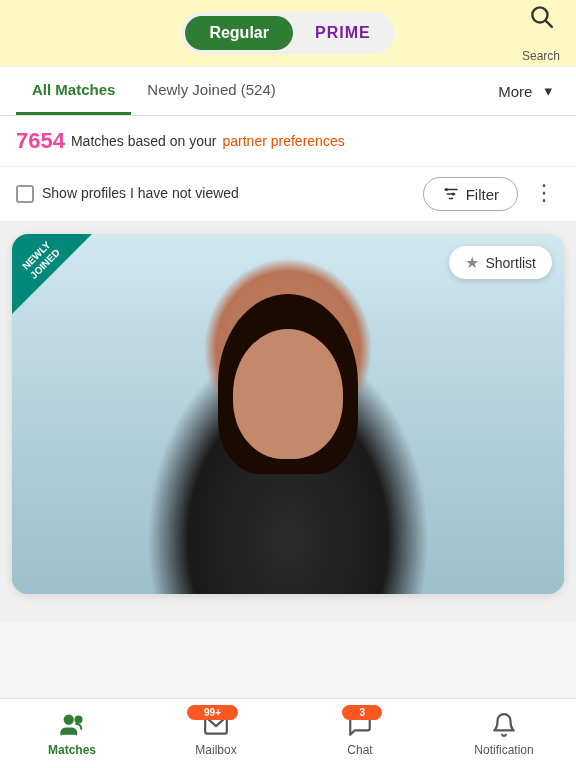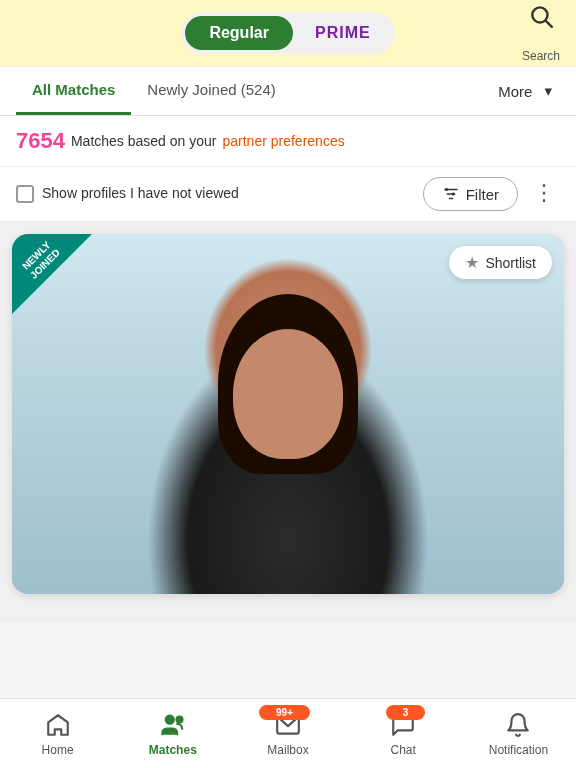--- a/index.html
+++ b/index.html
@@ -428,28 +428,20 @@
       <button class="shortlist-btn">
         <span class="star-icon">★</span>
         <span>Shortlist</span>
       </button>
     </div>
   </div>
 </div>
 
 <nav class="bottom-nav">
 
-  <div class="nav-item">
-    <div class="nav-icon">
-      <svg viewBox="0 0 24 24" fill="none" stroke="#555" stroke-width="2" stroke-linecap="round" stroke-linejoin="round">
-        <path d="M3 9.5L12 3l9 6.5V21H15v-5h-6v5H3V9.5z"></path>
-      </svg>
-    </div>
-    <span class="nav-label">Home</span>
-  </div>
 
   <div class="nav-item">
     <div class="nav-icon nav-active-icon">
       <svg viewBox="0 0 24 24" fill="#2e7d32" stroke="#2e7d32" stroke-width="1.5" stroke-linecap="round">
         <circle cx="9" cy="7" r="4"></circle>
         <path d="M2 21v-2a4 4 0 0 1 4-4h6a4 4 0 0 1 4 4v2"></path>
         <path d="M16 11c2.5 0 4.5 2 4.5 4.5" stroke="#2e7d32" stroke-width="2" fill="none"></path>
         <circle cx="18" cy="7" r="3" fill="#2e7d32"></circle>
       </svg>
     </div>

